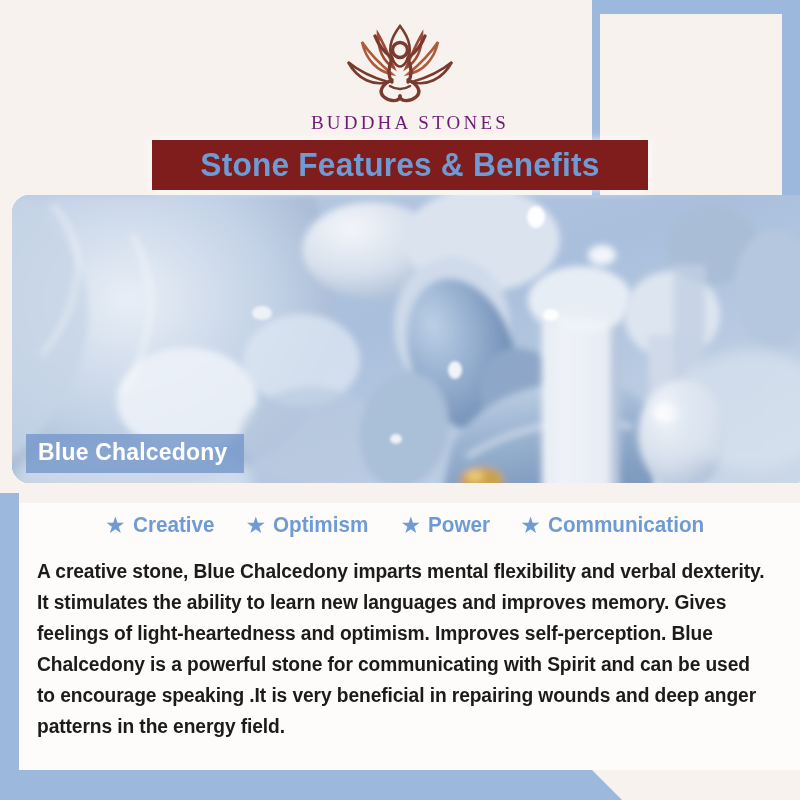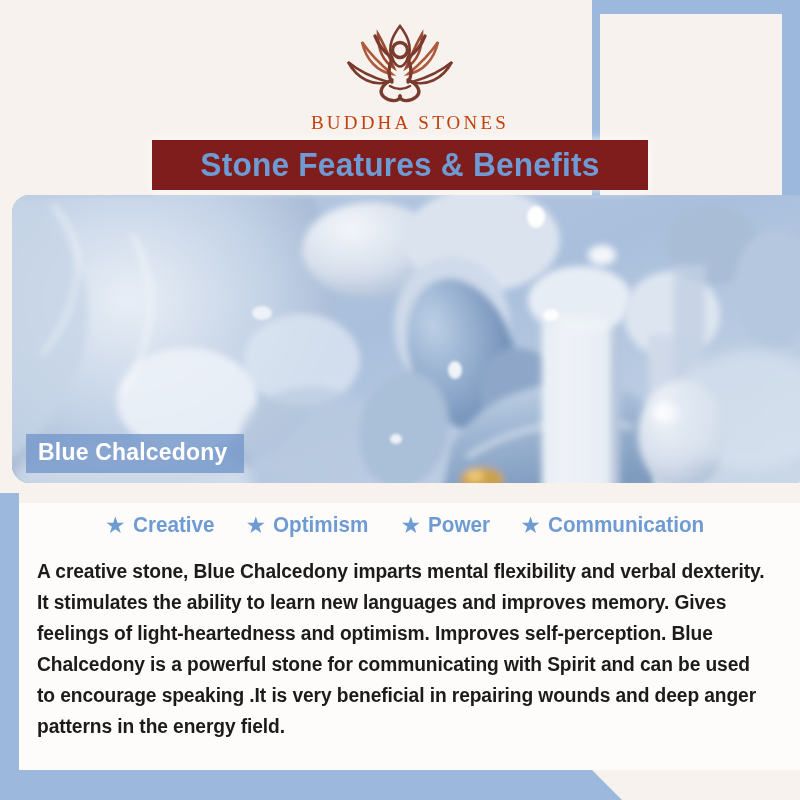--- a/index.html
+++ b/index.html
@@ -82,21 +82,21 @@
     margin: 0 auto;
     width: 148px;
     height: 92px;
   }
   .logo-word {
     display: block;
     margin-top: 2px;
     font-family: "Liberation Serif", serif;
     font-size: 19px;
     letter-spacing: 3.2px;
-    color: #c2410c;
+    color: #701a75;
     padding-left: 20px;
   }
   .title-plate {
     position: absolute;
     left: 152px;
     top: 140px;
     width: 496px;
     height: 50px;
     background: #7f1d1d;
     box-shadow: 0 0 10px rgba(255,255,255,0.9);

